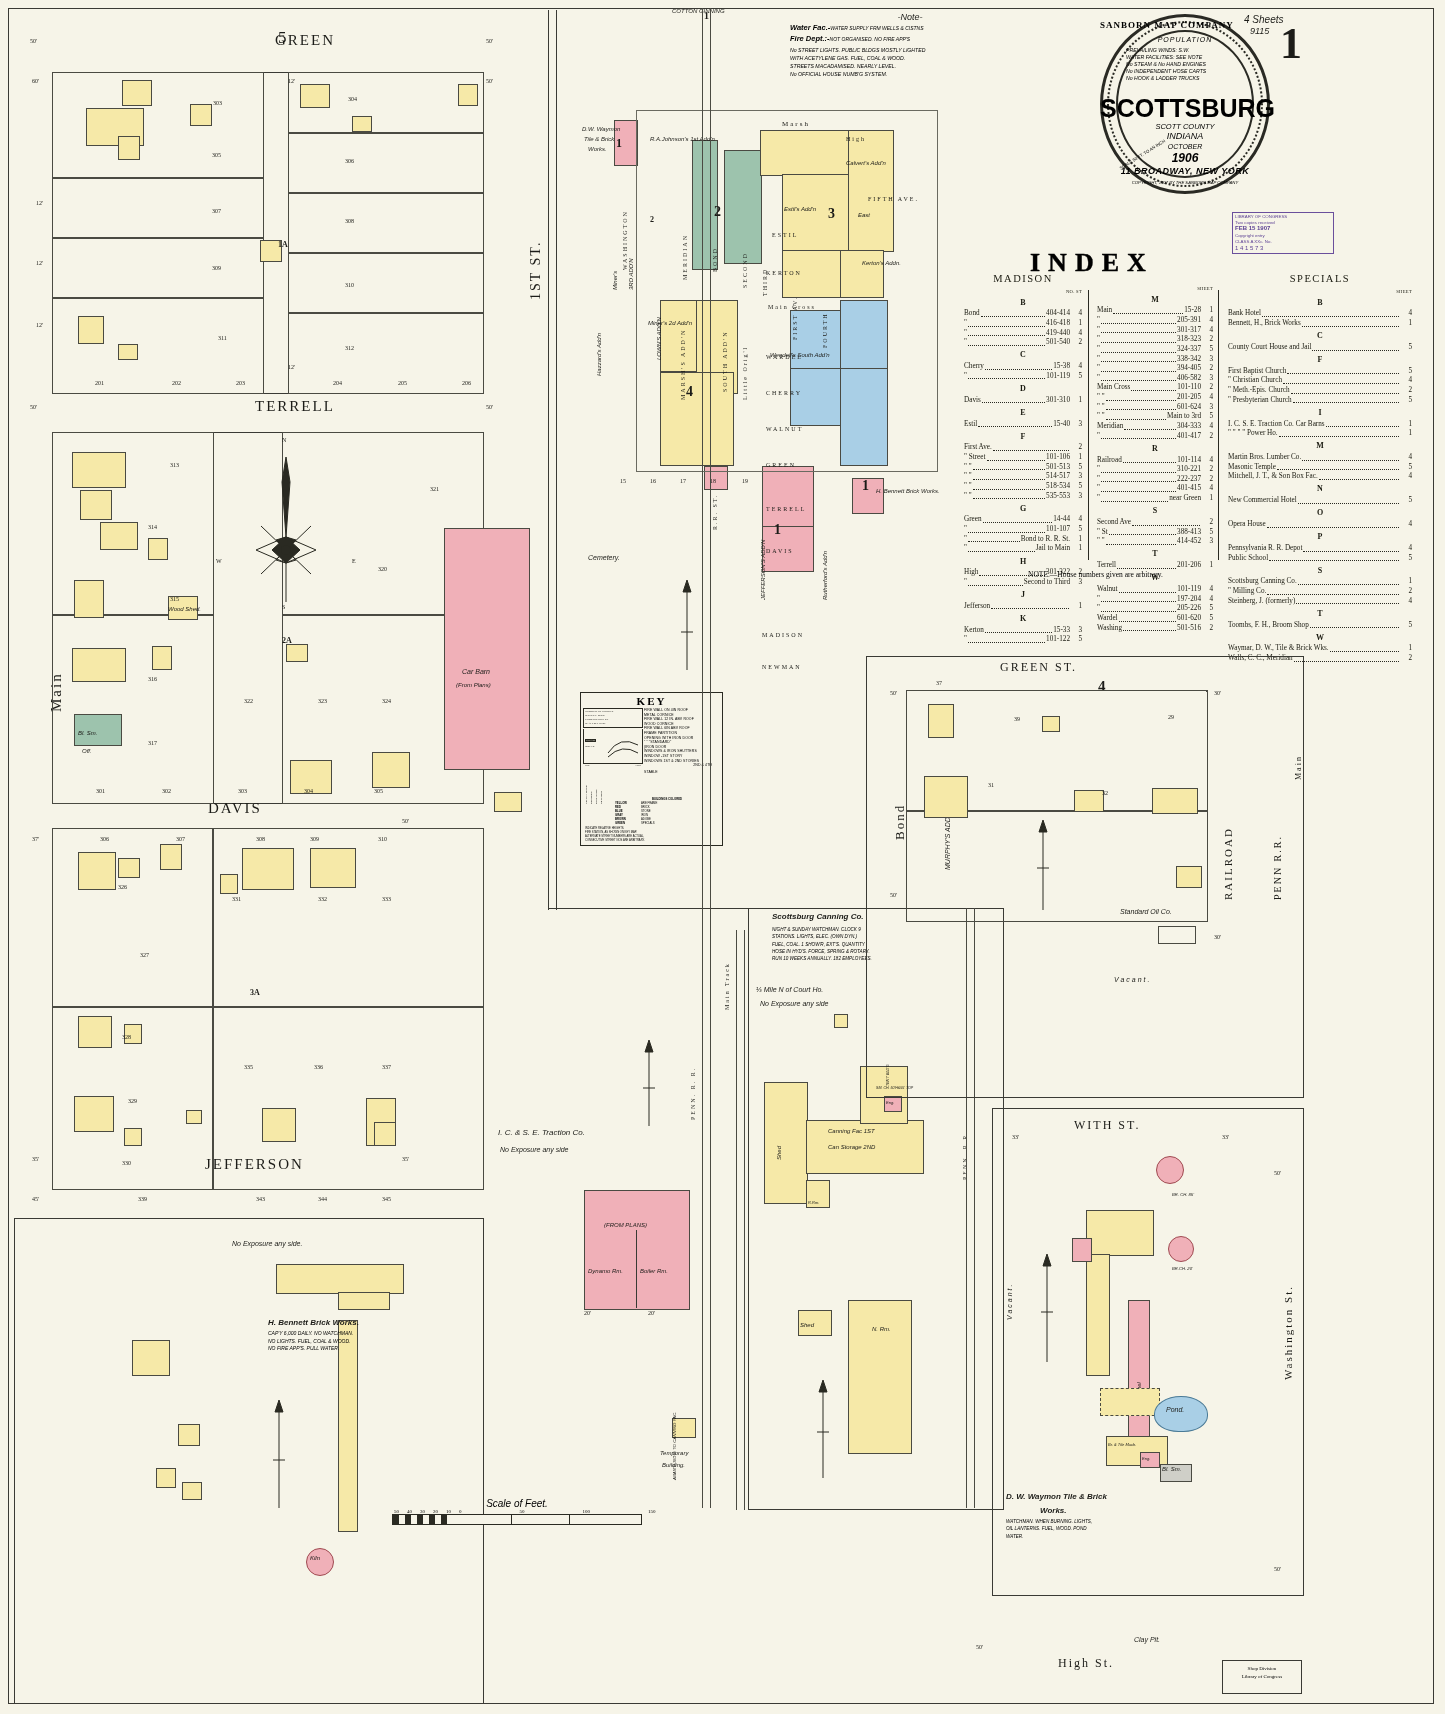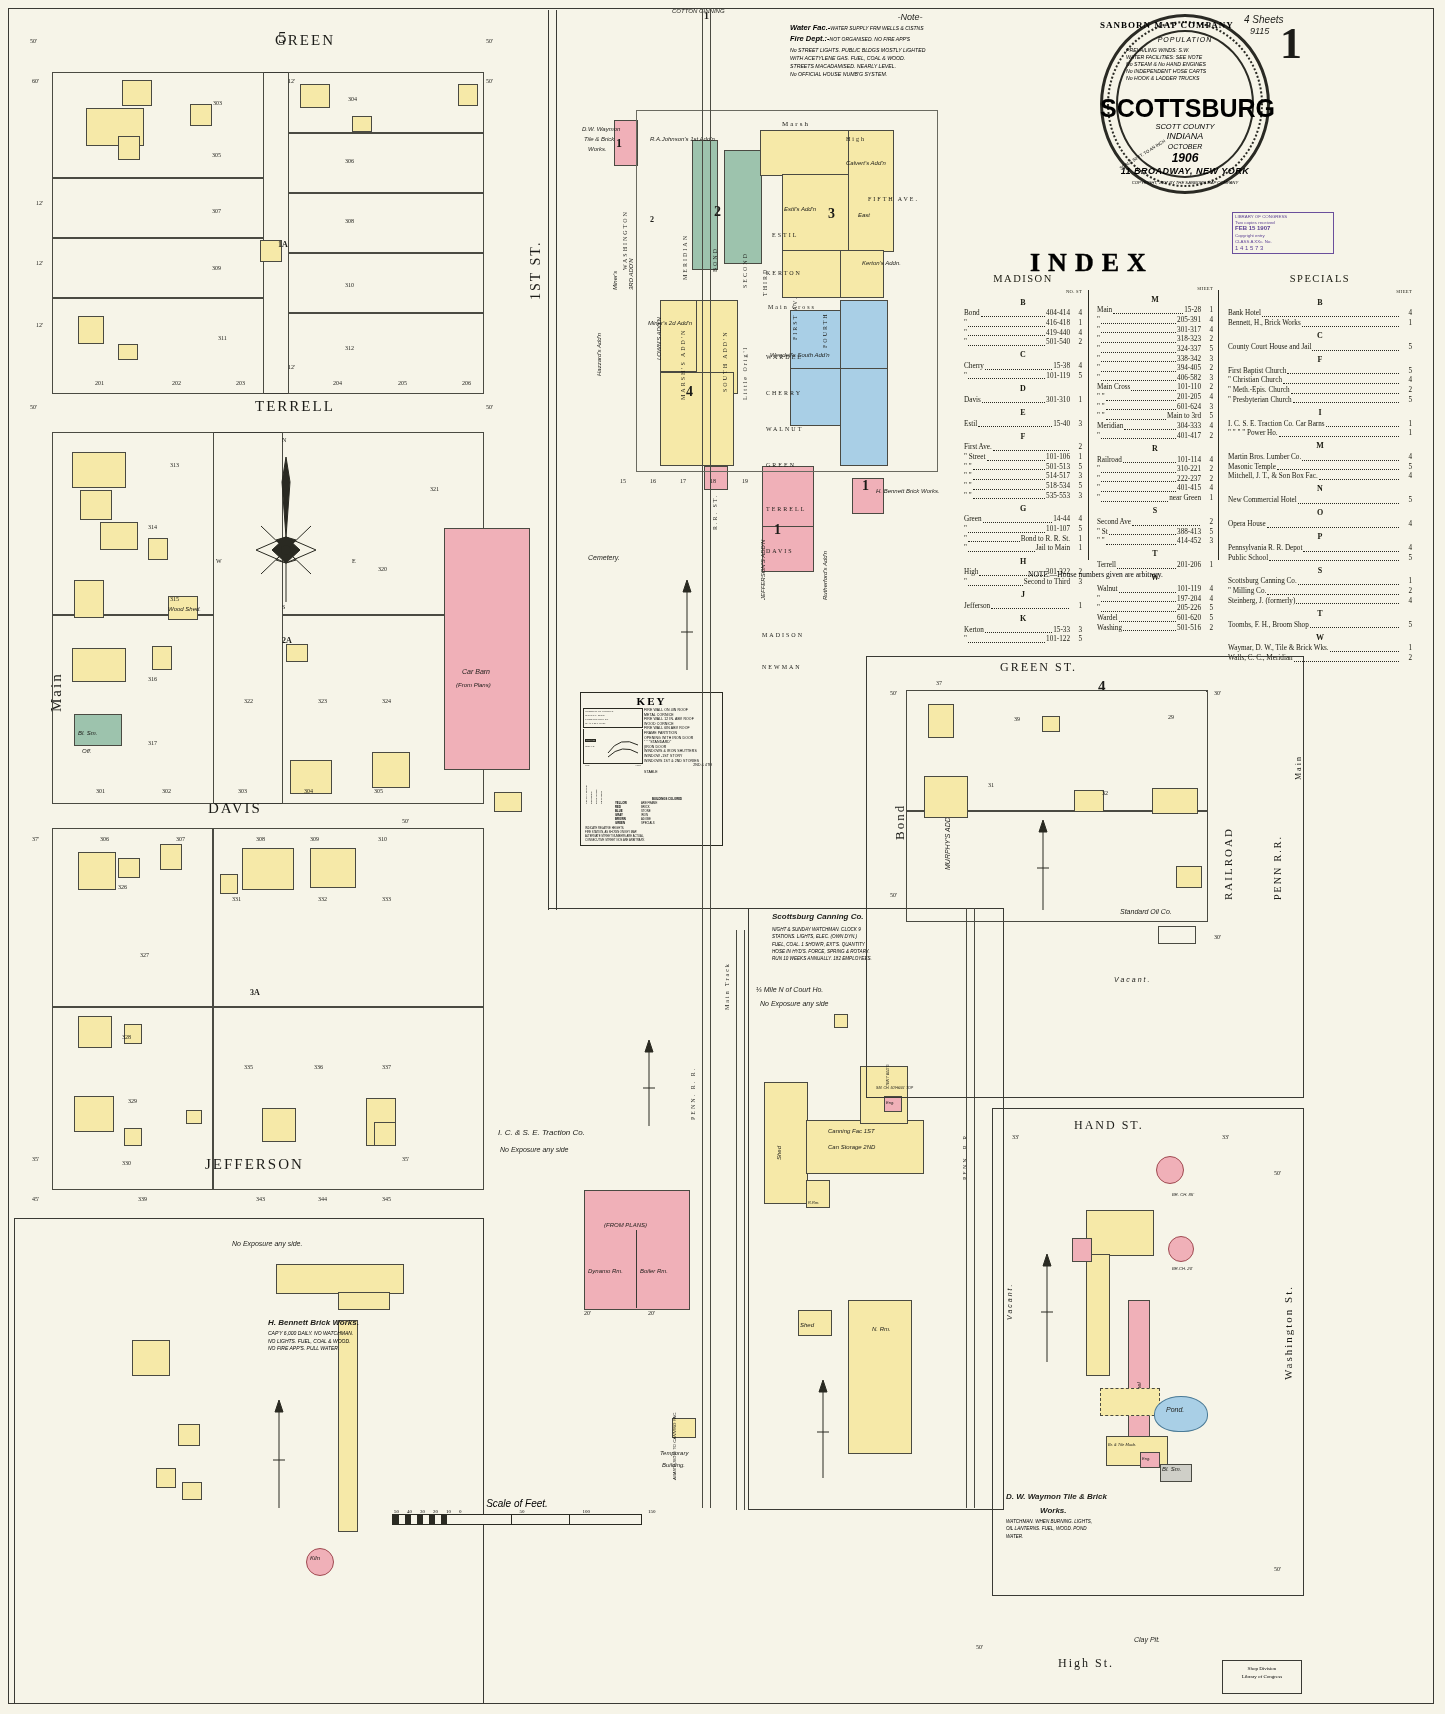--- a/index.html
+++ b/index.html
@@ -1100,21 +1100,21 @@
     <svg width="14" height="92">
         <g stroke="#2a2a22" stroke-width="1" fill="#2a2a22">
       <polygon points="7,0 3,12 11,12"></polygon>
           <line x1="7" y1="6" x2="7" y2="90"></line>
           <line x1="1" y1="48" x2="13" y2="48"></line>
         </g>
       </svg>
   </div>
 
   <div class="blk" style="left:992px;top:1108px;width:310px;height:486px;"></div>
-  <div class="txt stname" style="left:1074px;top:1118px;font-size:12px;">HAND    ST.</div>
+  <div class="txt stname" style="left:1074px;top:1118px;font-size:12px;">WITH    ST.</div>
   <div class="txt stname rot90" style="left:1282px;top:1380px;font-size:11px;">Washington  St.</div>
   <div class="txt stname" style="left:1058px;top:1656px;font-size:12px;">High   St.</div>
   <div class="txt hand tiny7 rot90" style="left:1006px;top:1320px;letter-spacing:2px;">Vacant.</div>
 
   <div class="abs" style="left:1156px;top:1156px;width:26px;height:26px;border:1px solid #a04b52;border-radius:50%;background:#f0b0b8;"></div>
   <div class="abs" style="left:1168px;top:1236px;width:24px;height:24px;border:1px solid #a04b52;border-radius:50%;background:#f0b0b8;"></div>
   <div class="txt hand" style="left:1172px;top:1192px;font-size:4.2px;">BR. CH. 85'</div>
   <div class="txt hand" style="left:1172px;top:1266px;font-size:4.2px;">BR.CH. 20'</div>
   <div class="lot yel" style="left:1086px;top:1210px;width:66px;height:44px;"></div>
   <div class="lot yel" style="left:1086px;top:1254px;width:22px;height:120px;"></div>

